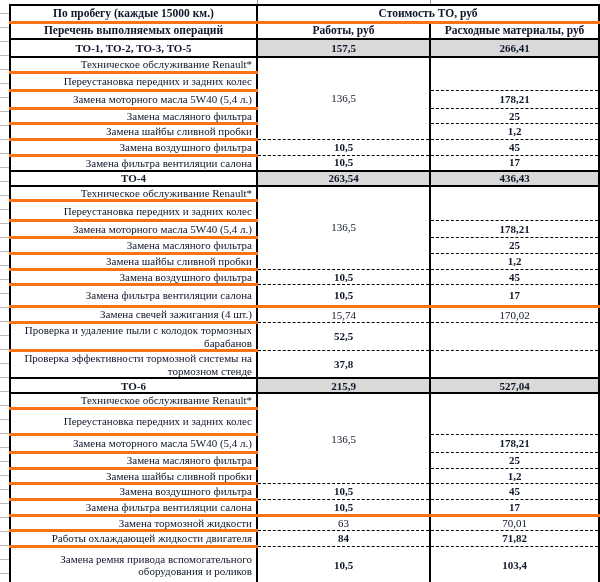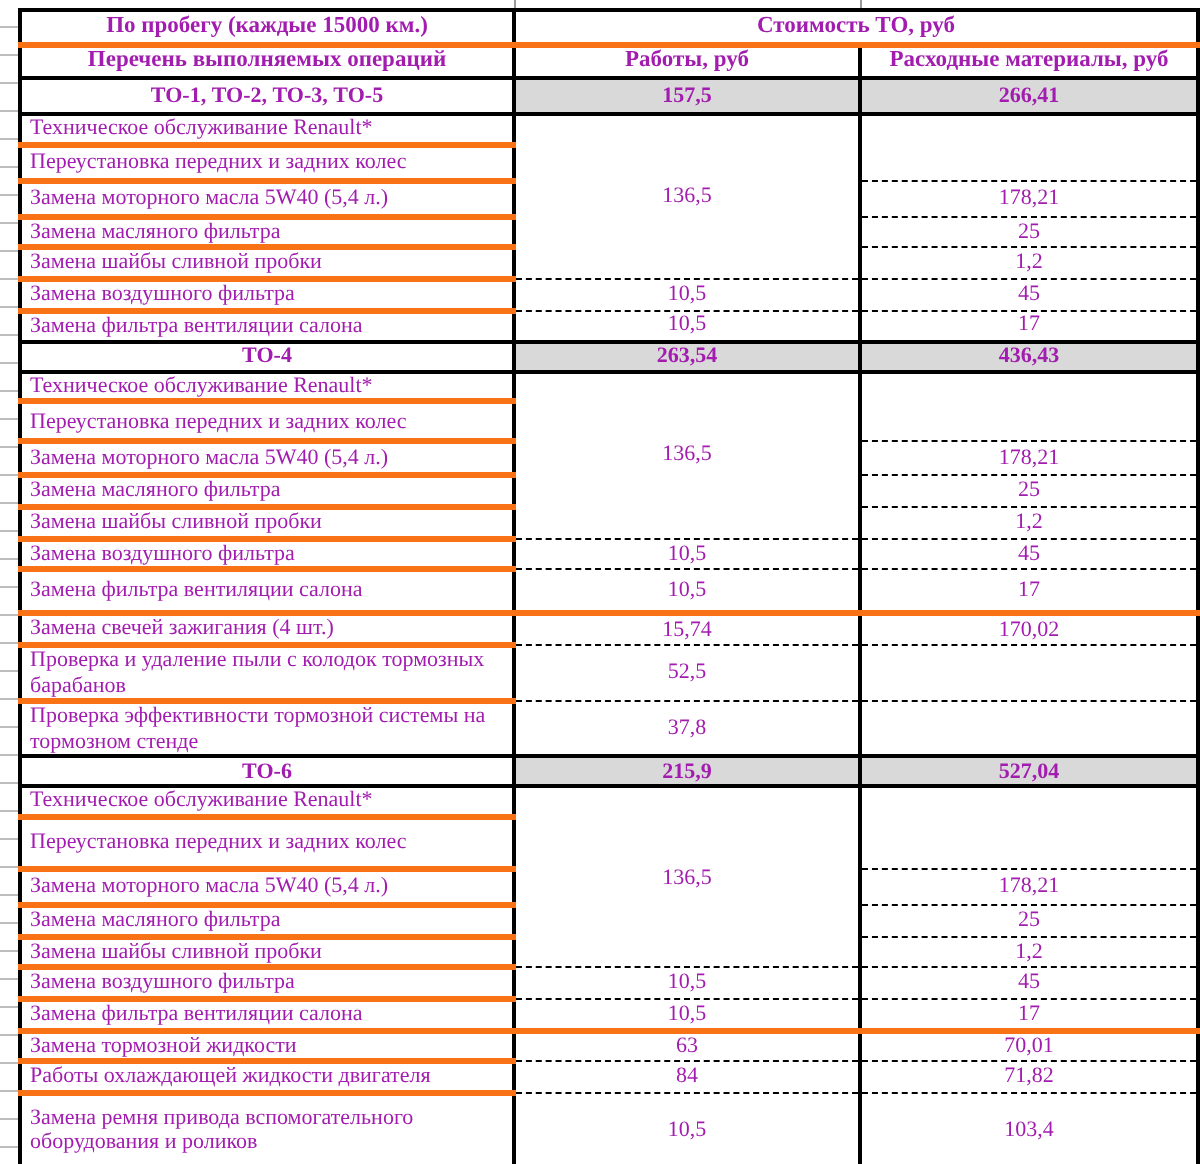--- a/index.html
+++ b/index.html
@@ -1,39 +1,39 @@
 <!DOCTYPE html>
 <html><head>
 <meta charset="utf-8">
 <style>
   html,body{margin:0;padding:0;background:#fff;}
   .canvas{
     position:relative;width:600px;height:582px;background:#ffffff;
-    overflow:hidden;font-family:"Liberation Serif","DejaVu Serif",serif;color:#a21caf;
+    overflow:hidden;font-family:"Liberation Serif","DejaVu Serif",serif;color:#0f172a;
   }
   .gutter{
     position:absolute;left:0;top:0;width:10px;height:582px;
     background:repeating-linear-gradient(to bottom,transparent 0,transparent 13px,#bdbdbd 13px,#bdbdbd 14px);
   }
   .topline{position:absolute;top:0;width:1px;height:4px;background:#9a9a9a;}
   table.maint{
     position:absolute;left:9px;top:4px;width:589px;
     border-collapse:collapse;table-layout:fixed;
     border:2.5px solid #000;
     font-size:11px;line-height:1.15;
   }
   td{padding:0 3px;vertical-align:middle;overflow:hidden;}
-  .c1{text-align:left;padding-left:4px;padding-right:4px;}
+  .c1{text-align:right;padding-left:4px;padding-right:4px;}
   .num{text-align:center;}
   .ctr{text-align:center;}
   .b{font-weight:bold;margin-left:27px;}
   .hdr{text-align:center;font-weight:bold;font-size:11.5px;}
   .bt1{border-top:3px solid #f97316;}
   .bt2{border-top:2px solid #000;}
-  .btd{border-top:1px dashed #000;}
+  .btd{border-top:1px dashed #000;font-weight:bold;}
   .bl2{border-left:2px solid #000;}
   .gray{background:#d9d9d9;}
 </style>
 </head>
 <body>
 
 <div class="canvas">
   <div class="gutter"></div>
   <div class="topline" style="left:257px"></div>
   <div class="topline" style="left:430px"></div>

